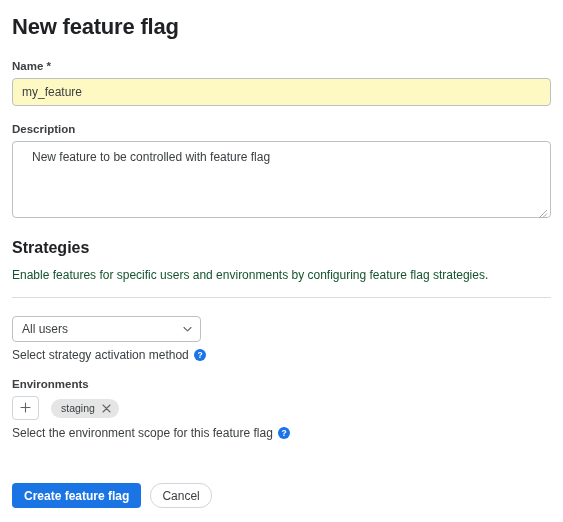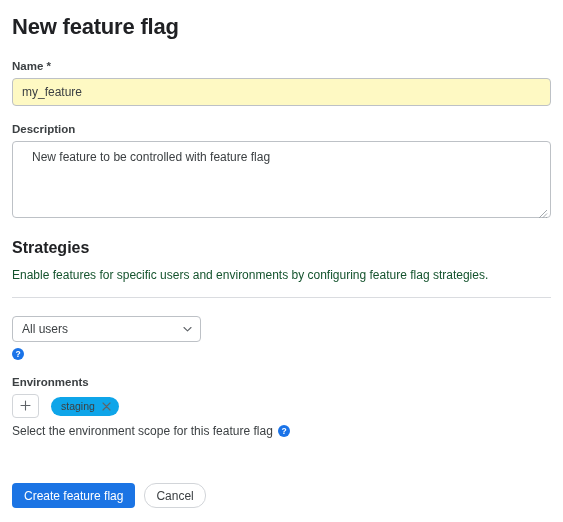--- a/index.html
+++ b/index.html
@@ -152,21 +152,21 @@
     align-items: center;
     justify-content: center;
     cursor: pointer;
     padding: 0;
   }
   .chip {
     display: inline-flex;
     align-items: center;
     gap: 7px;
     height: 19px;
-    background: #0ea5e9;
+    background: #e5e5e5;
     border-radius: 10px;
     padding: 0 8px 0 10px;
     font-size: 10.5px;
     color: #3c4043;
   }
   .chip-x {
     display: inline-block;
     line-height: 0;
     cursor: pointer;
   }
@@ -180,21 +180,21 @@
   }
   .btn-primary {
     box-sizing: border-box;
     height: 25px;
     background: #1b74e4;
     color: #ffffff;
     border: none;
     border-radius: 4px;
     font-family: "Liberation Sans", sans-serif;
     font-size: 12px;
-    font-weight: normal;
+    font-weight: bold;
     padding: 0 12px;
     cursor: pointer;
     line-height: 1;
   }
   .btn-secondary {
     box-sizing: border-box;
     height: 25px;
     background: #ffffff;
     color: #3c4043;
     border: 1px solid #d2d5d9;
@@ -238,20 +238,21 @@
   <div>
     <div class="select-box">
       <span>All users</span>
       <span class="chev">
         <svg width="9" height="6" viewBox="0 0 9 6">
           <path d="M1 1.5 L4.5 4.8 L8 1.5" stroke="#5f6368" stroke-width="1.1" fill="none" stroke-linecap="round" stroke-linejoin="round"></path>
         </svg>
       </span>
     </div>
     <div class="help-row">
+      <span>Select strategy activation method</span>
       <span class="help-icon">
         <svg width="12" height="12" viewBox="0 0 12 12">
           <circle cx="6" cy="6" r="6" fill="#1a73e8"></circle>
           <text x="6" y="9" font-family="Liberation Sans, sans-serif" font-size="8.5" font-weight="bold" fill="#ffffff" text-anchor="middle">?</text>
         </svg>
       </span>
     </div>
   </div>
 
   <div style="margin-top:16px;">

